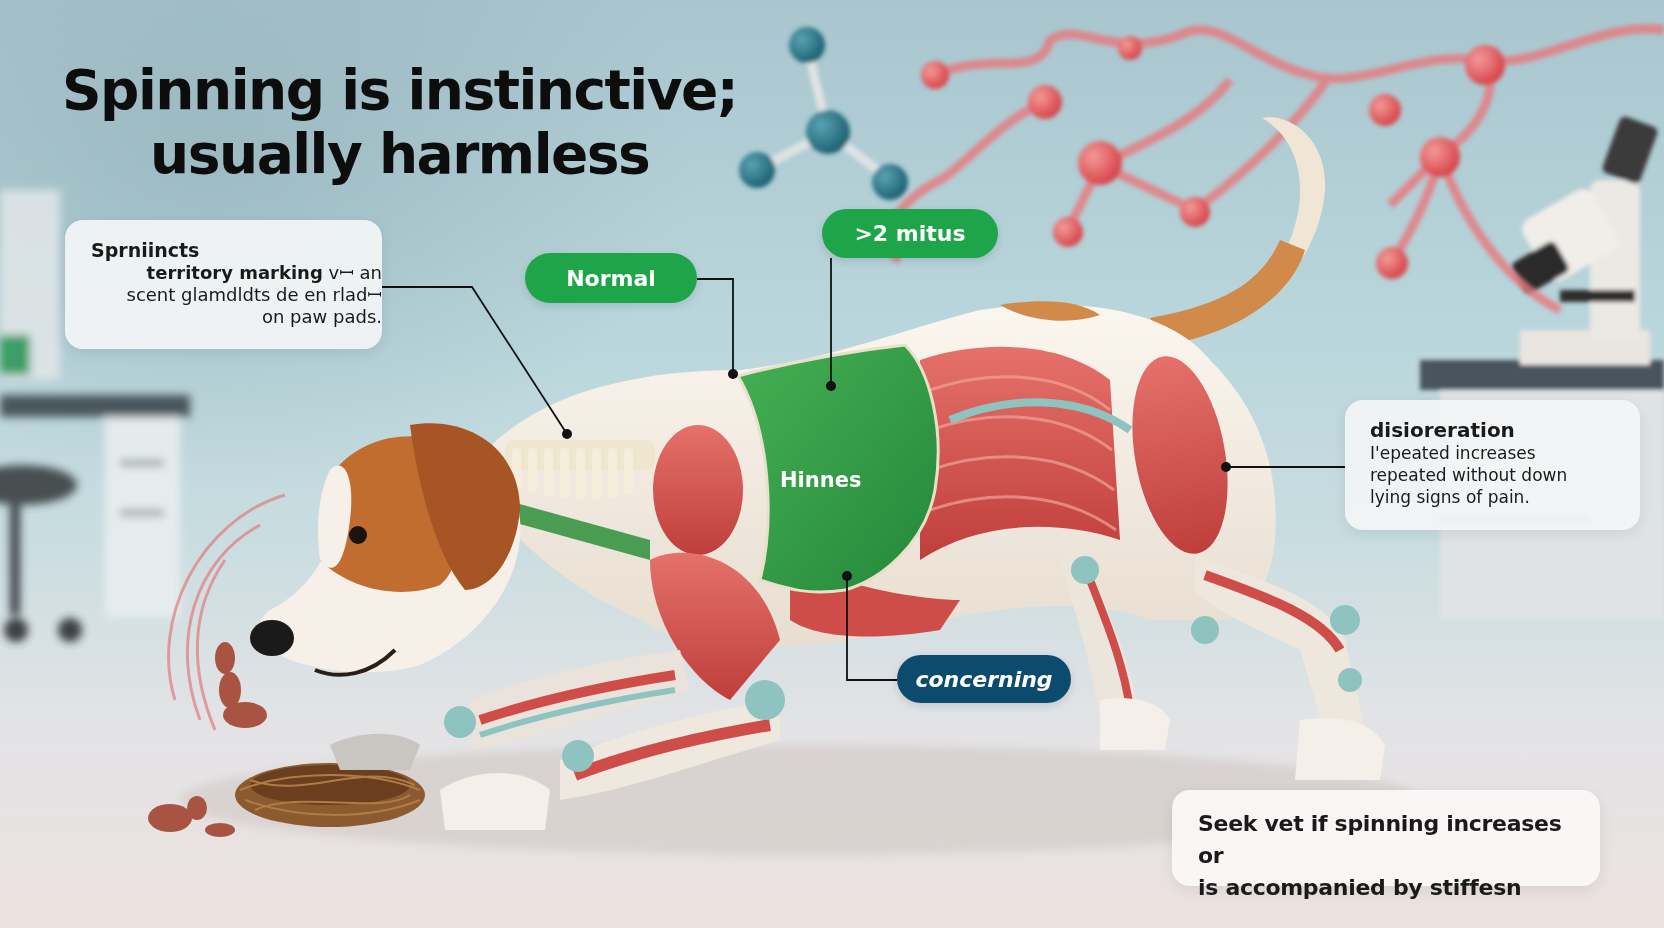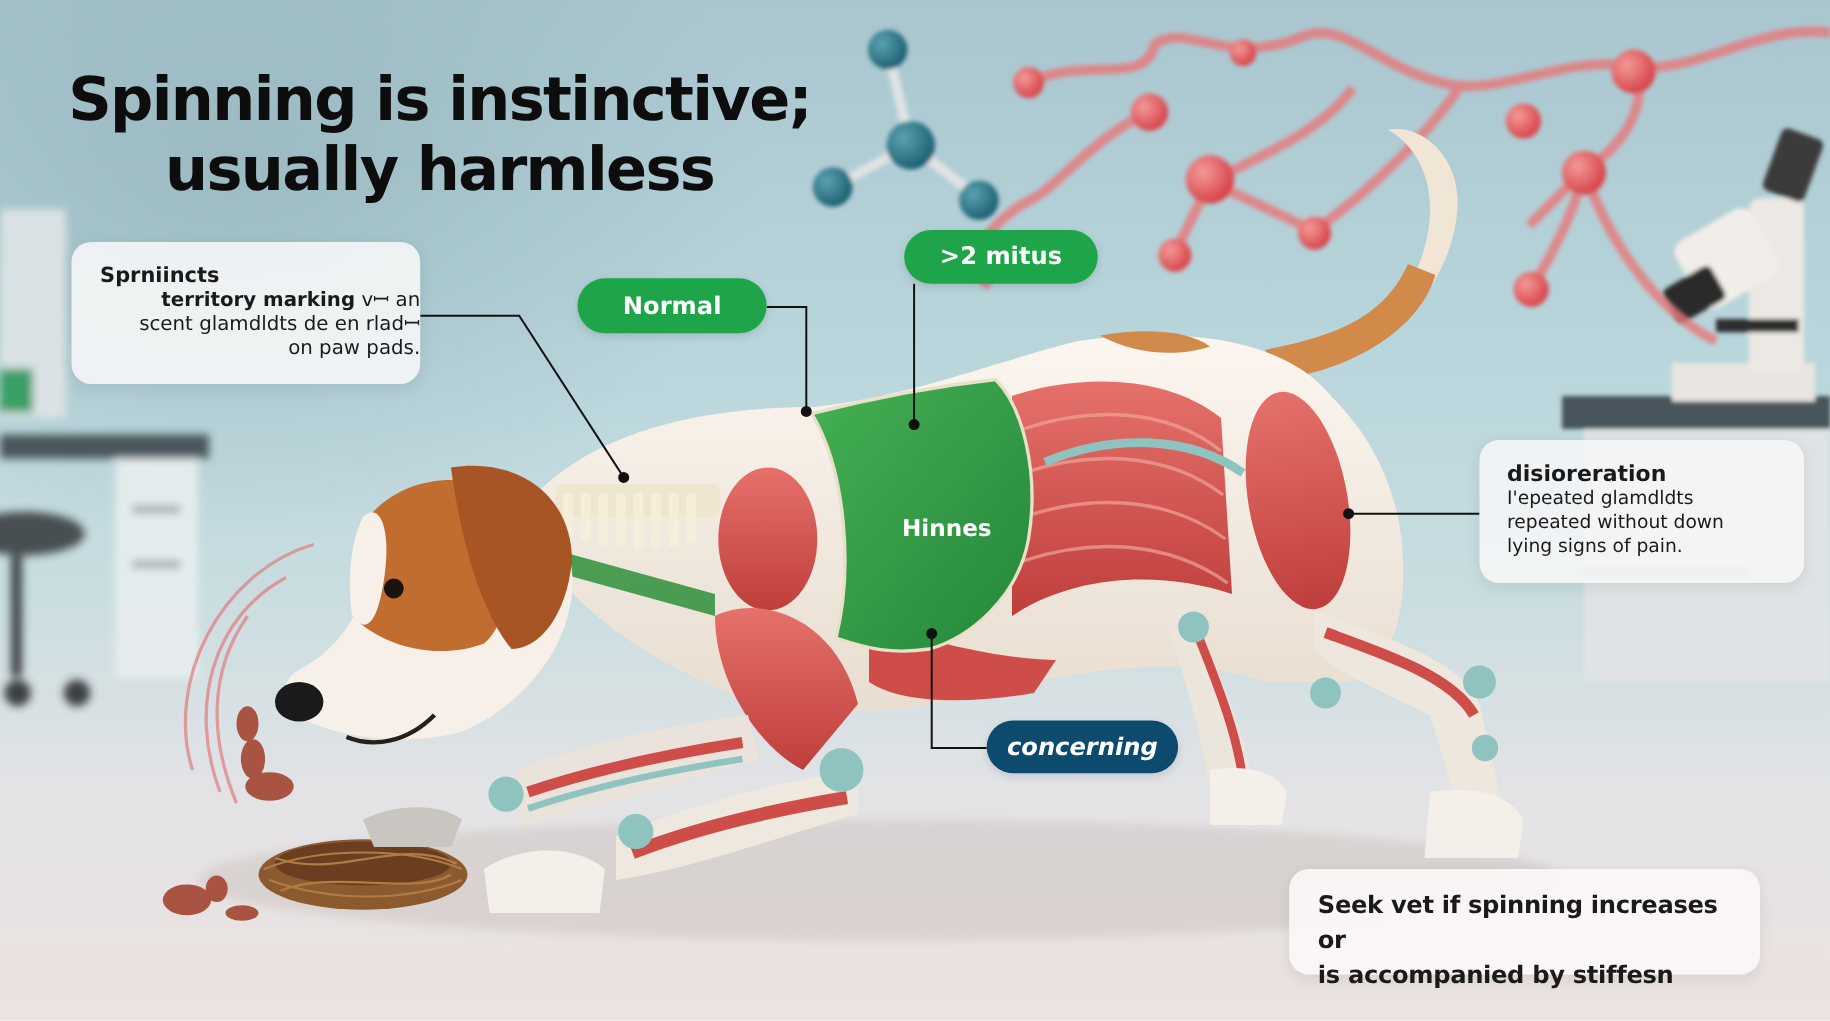--- a/index.html
+++ b/index.html
@@ -18,21 +18,21 @@
   .card-right .h{font-weight:700;font-size:20px;line-height:24px;}
   .card-right .l{font-size:17px;line-height:22px;}
   .card-bottom{left:1172px;top:790px;width:428px;height:96px;padding:18px 16px 0 26px;box-sizing:border-box;background:rgba(250,247,245,.95);}
   .card-bottom .l{font-weight:700;font-size:22px;line-height:32px;letter-spacing:-.3px;}
   .pill{position:absolute;border-radius:26px;color:#fff;font-weight:700;font-size:22px;display:flex;align-items:center;justify-content:center;box-shadow:0 3px 8px rgba(0,0,0,.12);}
   .pill-green{background:#1ea54a;}
   .pill-red{background:#0c4a6e;font-style:italic;}
   .pill-normal{left:525px;top:253px;width:172px;height:50px;}
   .pill-mins{left:822px;top:209px;width:176px;height:49px;}
   .pill-concern{left:897px;top:655px;width:174px;height:48px;}
-  .region-label{position:absolute;left:820px;top:468px;color:#fff;font-weight:700;font-size:21px;}
+  .region-label{position:absolute;left:780px;top:468px;color:#fff;font-weight:700;font-size:21px;}
 </style>
 </head>
 <body>
 
 <div class="scene"></div>
 
 <svg class="art" width="1664" height="928" viewBox="0 0 1664 928">
   <defs>
     <radialGradient id="redball" cx="35%" cy="35%" r="65%">
         <stop offset="0" stop-color="#f39a98"></stop>
@@ -253,21 +253,21 @@
   <div class="l">on paw pads.</div>
 </div>
 
 <div class="pill pill-green pill-normal">Normal</div>
 <div class="pill pill-green pill-mins">&gt;2 mitus</div>
 <div class="region-label">Hinnes</div>
 <div class="pill pill-red pill-concern">concerning</div>
 
 <div class="card card-right">
   <div class="h">disioreration</div>
-  <div class="l">I'epeated glamdldts</div>
+  <div class="l">I'epeated increases</div>
   <div class="l">repeated without down</div>
   <div class="l">lying signs of pain.</div>
 </div>
 
 <div class="card card-bottom">
   <div class="l">Seek vet if spinning increases or</div>
   <div class="l">is accompanied by stiffesn</div>
 </div>
 
 </body></html>

